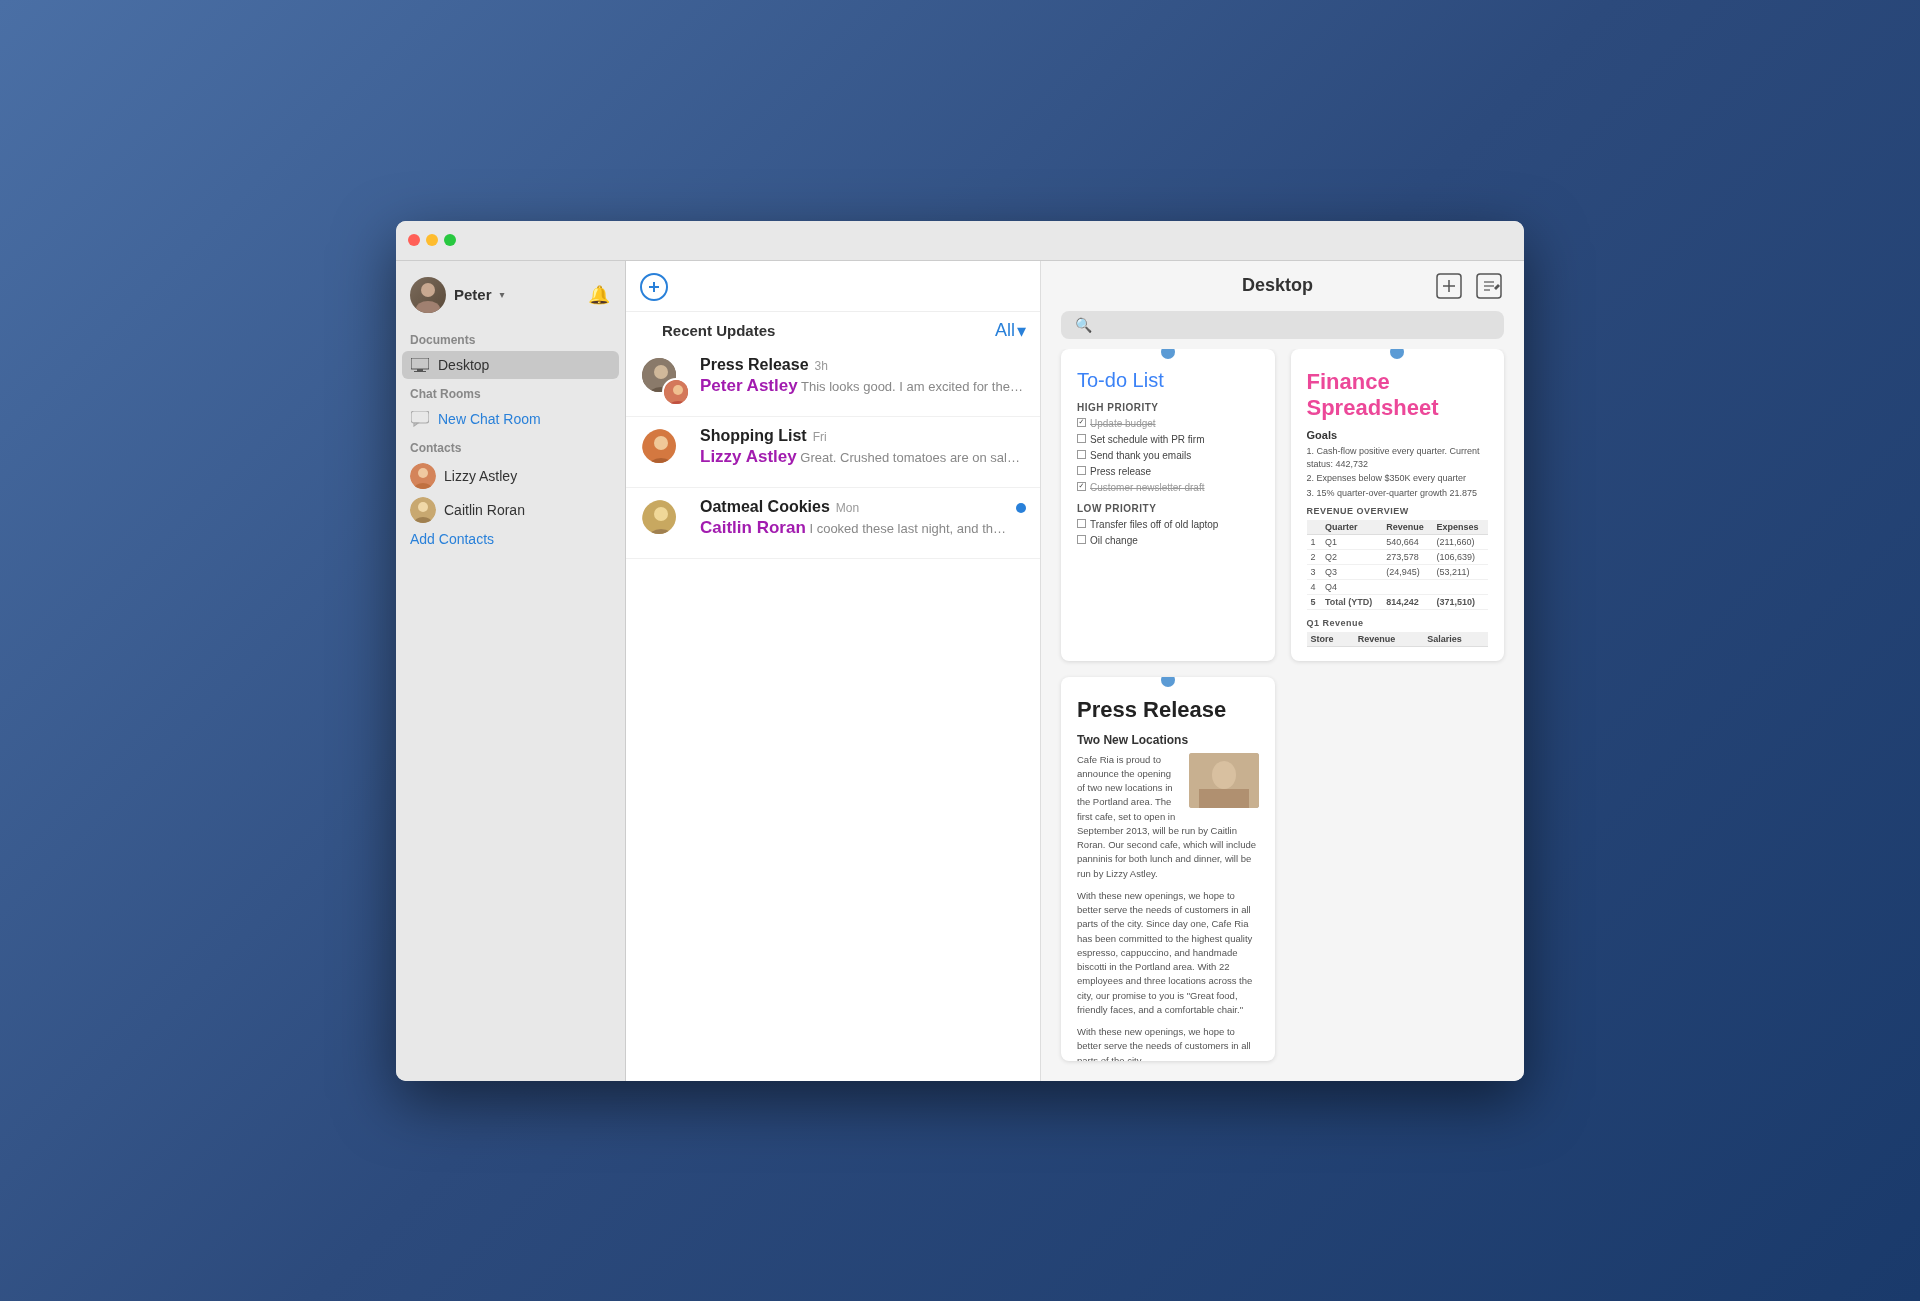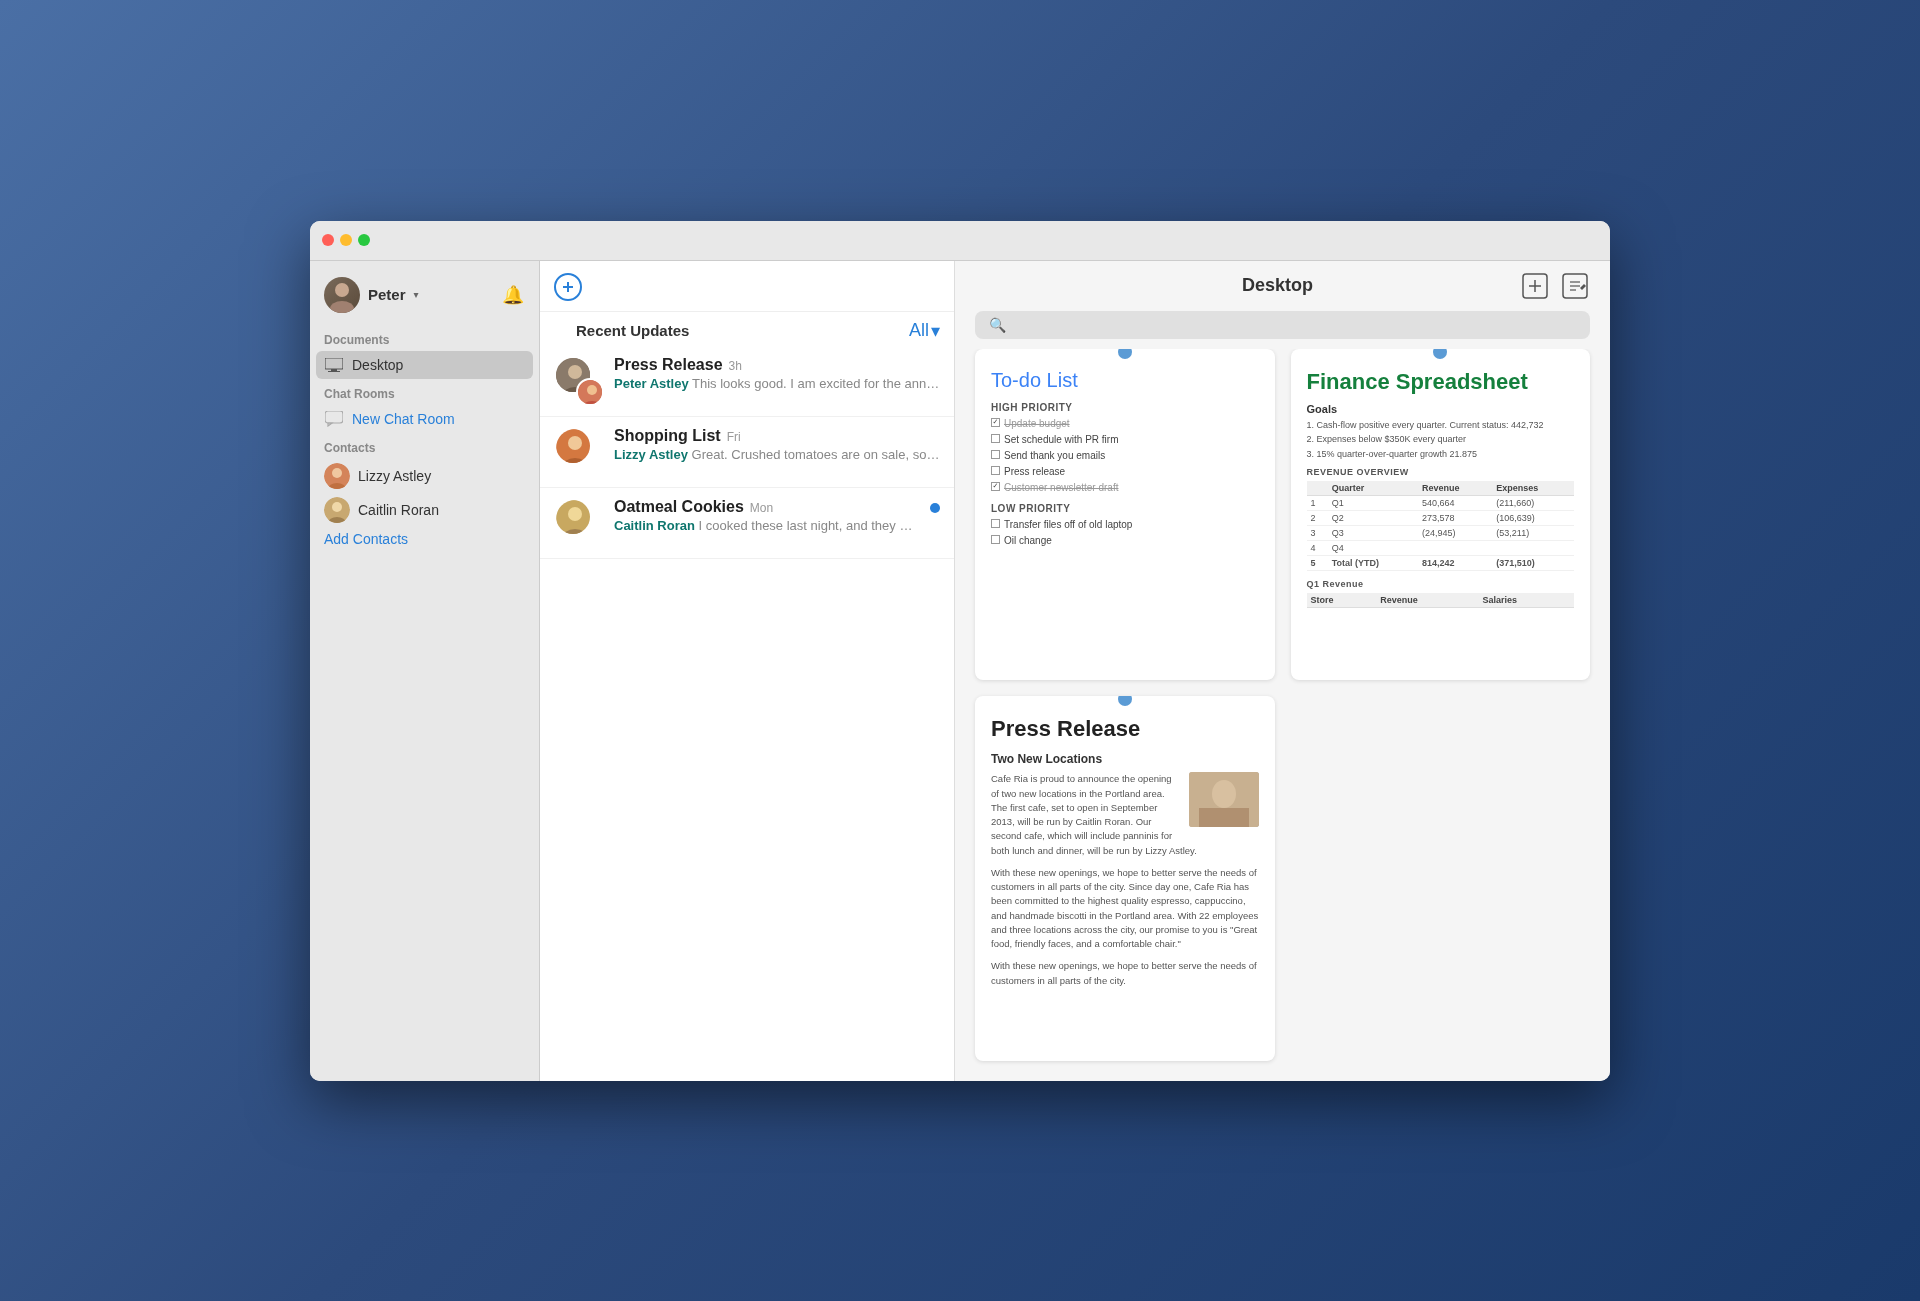--- a/index.html
+++ b/index.html
@@ -6,21 +6,21 @@
     body {
       background: linear-gradient(135deg, #4a6fa5 0%, #2c4a7c 50%, #1a3a6b 100%);
       width: 1920px;
       height: 1301px;
       display: flex;
       align-items: center;
       justify-content: center;
       font-family: -apple-system, BlinkMacSystemFont, 'Helvetica Neue', Arial, sans-serif;
     }
     .window {
-      width: 1300px;
+      width: 1128px;
       height: 860px;
       background: #f0f0f0;
       border-radius: 10px;
       overflow: hidden;
       display: flex;
       flex-direction: column;
       box-shadow: 0 20px 60px rgba(0,0,0,0.5);
     }
     
     .title-bar {
@@ -237,23 +237,23 @@
     .chat-item-name {
       font-size: 16px;
       font-weight: 700;
       color: #222;
     }
     .chat-item-time {
       font-size: 12px;
       color: #999;
     }
     .chat-item-sender {
-      font-size: 13px;
+      font-size: 17px;
       font-weight: 600;
-      color: #0f766e;
+      color: #a21caf;
       display: inline;
     }
     .chat-item-preview {
       font-size: 13px;
       color: #888;
       white-space: nowrap;
       overflow: hidden;
       text-overflow: ellipsis;
     }
     .unread-dot {
@@ -388,21 +388,21 @@
       justify-content: center;
       font-size: 7px;
     }
     .doc-todo-item.strikethrough span {
       text-decoration: line-through;
       color: #999;
     }
     .finance-title {
       font-size: 22px;
       font-weight: 700;
-      color: #15803d;
+      color: #ec4899;
       line-height: 1.2;
       margin-bottom: 8px;
     }
     .finance-goals-title {
       font-size: 11px;
       font-weight: 700;
       color: #333;
       margin-bottom: 4px;
     }
     .finance-goal-item {

